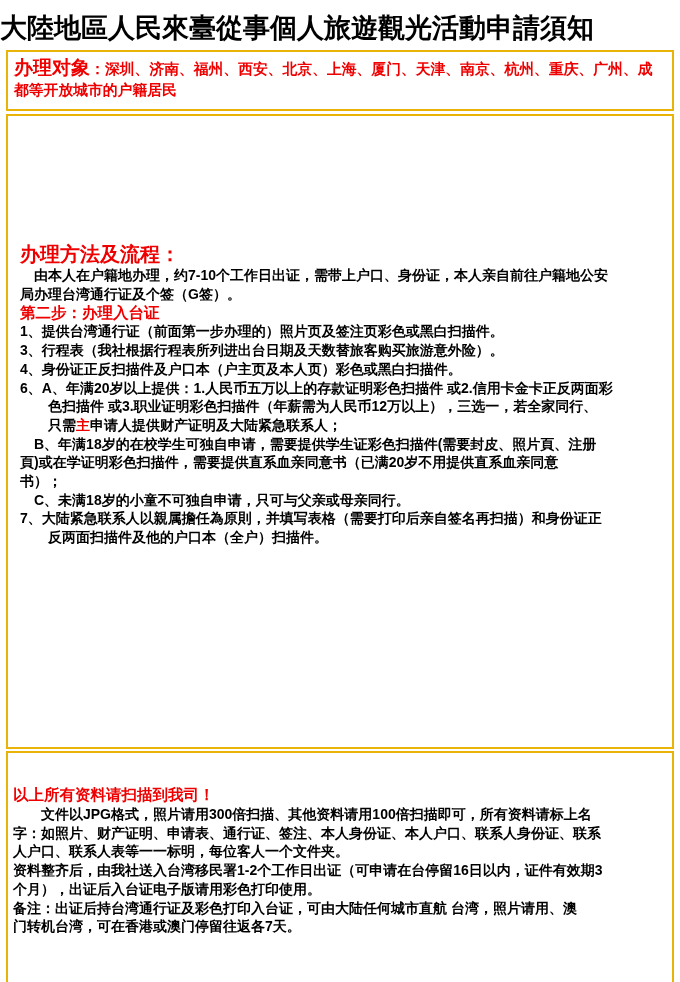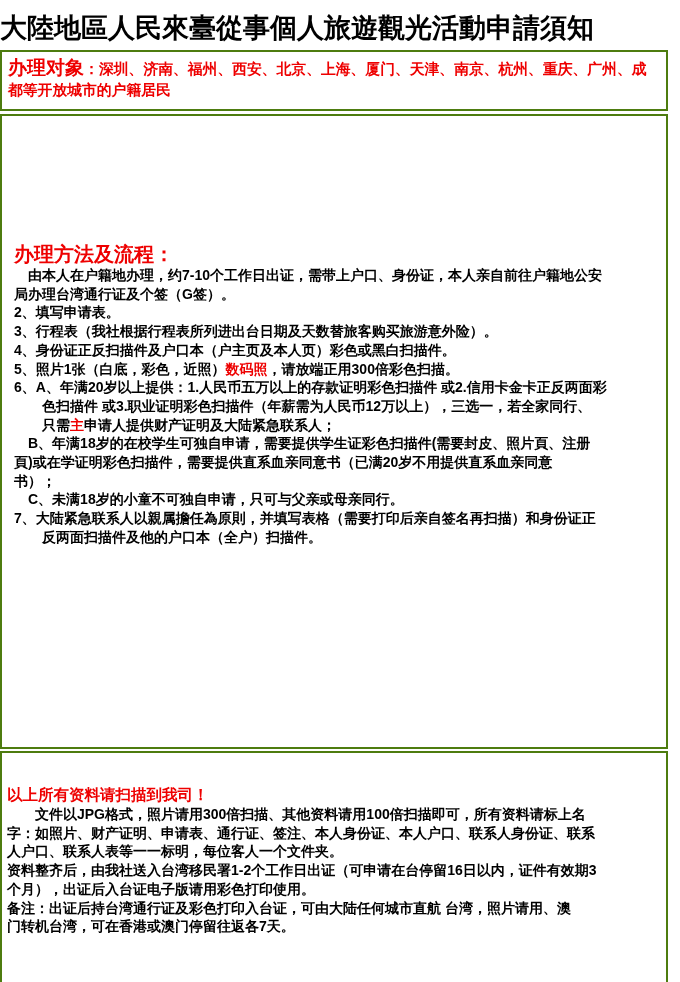--- a/index.html
+++ b/index.html
@@ -8,22 +8,22 @@
     font-family:"Liberation Sans","DejaVu Sans",sans-serif;
     color:#000;
   }
   .doc-title{
     padding-top:10px;height:36px;line-height:36px;
     font-size:27px;font-weight:600;
     white-space:nowrap;letter-spacing:0px;
   }
   .box{
     box-sizing:border-box;
-    margin-left:0;width:668px;
-    border:2px solid #4d7c0f;background:#fff;
+    margin-left:6px;width:668px;
+    border:2px solid #eab308;background:#fff;
     overflow:hidden;
   }
   .box-target{margin-top:4px;height:61px;padding:3px 6px 0 6px;}
   .box-process{margin-top:3px;height:635px;padding:0 12px;}
   .box-scan{margin-top:2px;height:258px;padding:32px 5px 0 5px;}
   .target-label{font-size:19px;font-weight:bold;color:#ee0000;}
   .target-sep{font-size:15px;font-weight:bold;color:#ee0000;}
   .target-text{font-size:14.8px;font-weight:bold;color:#ee0000;line-height:19px;}
   .process-heading{
     margin-top:126px;font-size:20px;line-height:24px;
@@ -47,24 +47,24 @@
 <div class="doc-title">大陸地區人民來臺從事個人旅遊觀光活動申請須知</div>
 
 <div class="box box-target">
   <span class="target-label">办理对象</span><span class="target-sep">：</span><span class="target-text">深圳、济南、福州、西安、北京、上海、厦门、天津、南京、杭州、重庆、广州、成都等开放城市的户籍居民</span>
 </div>
 
 <div class="box box-process">
   <div class="process-heading">办理方法及流程：</div>
   <div class="para">　由本人在户籍地办理，约7-10个工作日出证，需带上户口、身份证，本人亲自前往户籍地公安
 局办理台湾通行证及个签（G签）。</div>
-  <div class="para">2、填写申请表。</div>
+  <div class="step-title">第二步：办理入台证</div>
+  <div class="para">1、提供台湾通行证（前面第一步办理的）照片页及签注页彩色或黑白扫描件。</div>
   <div class="para">3、行程表（我社根据行程表所列进出台日期及天数替旅客购买旅游意外险）。</div>
   <div class="para">4、身份证正反扫描件及户口本（户主页及本人页）彩色或黑白扫描件。</div>
-  <div class="para"><span>5、照片1张（白底，彩色，近照）</span><span class="inline-red">数码照</span><span>，请放端正用300倍彩色扫描。</span></div>
   <div class="para"><span>6、A、年满20岁以上提供：1.人民币五万以上的存款证明彩色扫描件 或2.信用卡金卡正反两面彩
 　　色扫描件 或3.职业证明彩色扫描件（年薪需为人民币12万以上），三选一，若全家同行、
 　　只需</span><span class="inline-red">主</span><span>申请人提供财产证明及大陆紧急联系人；</span></div>
   <div class="para">　B、年满18岁的在校学生可独自申请，需要提供学生证彩色扫描件(需要封皮、照片頁、注册
 頁)或在学证明彩色扫描件，需要提供直系血亲同意书（已满20岁不用提供直系血亲同意
 书）；</div>
   <div class="para">　C、未满18岁的小童不可独自申请，只可与父亲或母亲同行。</div>
   <div class="para">7、大陆紧急联系人以親属擔任為原則，并填写表格（需要打印后亲自签名再扫描）和身份证正
 　　反两面扫描件及他的户口本（全户）扫描件。</div>
 </div>

